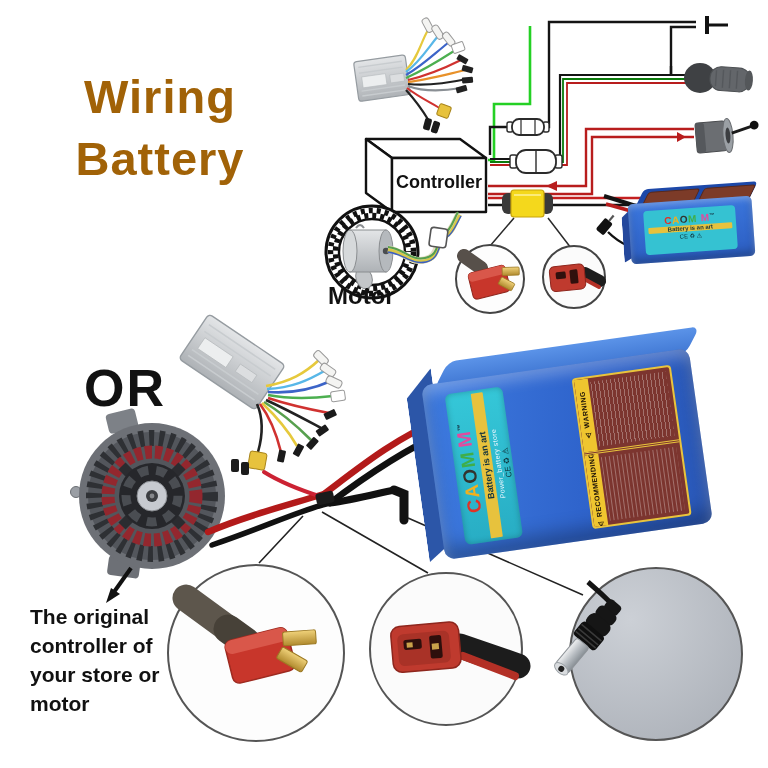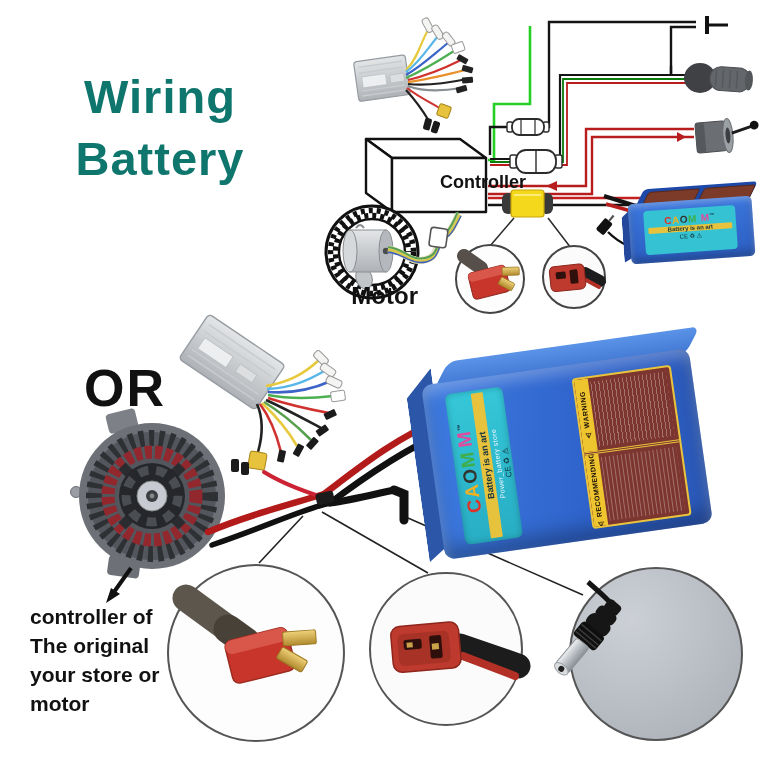--- a/index.html
+++ b/index.html
@@ -1,23 +1,23 @@
 <!DOCTYPE html>
 <html><head>
 <meta charset="utf-8">
 <style>
   html,body{margin:0;padding:0;background:#fff;}
   #canvas{position:relative;width:768px;height:768px;background:#fff;overflow:hidden;
           font-family:"Liberation Sans",sans-serif;}
   #wiring-svg{position:absolute;left:0;top:0;z-index:1;}
   .txt{position:absolute;z-index:3;color:#111;}
   #page-title{left:34px;top:66px;width:252px;text-align:center;font-size:47px;line-height:62px;
-              font-weight:bold;color:#0f766e;letter-spacing:1px;}
-  #controller-label{left:392px;top:172px;width:94px;text-align:center;font-size:18px;font-weight:bold;padding-left:44px;}
-  #motor-label{left:328px;top:282px;width:90px;text-align:right;font-size:24px;font-weight:bold;}
+              font-weight:bold;color:#a16207;letter-spacing:1px;}
+  #controller-label{left:392px;top:172px;width:94px;text-align:center;font-size:18px;font-weight:bold;}
+  #motor-label{left:328px;top:282px;width:90px;text-align:left;font-size:24px;font-weight:bold;}
   #or-label{left:84px;top:358px;width:80px;font-size:52px;font-weight:800;letter-spacing:2px;}
   #note{left:30px;top:602px;width:190px;font-size:21px;line-height:29px;font-weight:bold;}
   
   #big-battery{position:absolute;left:432px;top:366px;width:270px;height:176px;z-index:2;
                transform:rotate(-8deg);}
   .bb-top{position:absolute;left:12px;top:-20px;width:254px;height:26px;border-radius:8px;
           background:linear-gradient(#5b93e8,#3f76d2);transform:skewX(-35deg);transform-origin:bottom;}
   .bb-side{position:absolute;left:-16px;top:-16px;width:28px;height:192px;background:#2c56a8;
            clip-path:polygon(100% 0,0 14%,0 100%,100% 90%);}
   .bb-front{position:absolute;inset:0;border-radius:10px;
@@ -367,22 +367,22 @@
 </svg>
 
 <div id="page-title" class="txt">
   <div>Wiring</div>
   <div>Battery</div>
 </div>
 <div id="controller-label" class="txt">Controller</div>
 <div id="motor-label" class="txt">Motor</div>
 <div id="or-label" class="txt">OR</div>
 <div id="note" class="txt">
+  <div>The original</div>
   <div>controller of</div>
-  <div>The original</div>
   <div>your store or motor</div>
 </div>
 
 <div id="small-battery">
   <div class="sb-top">
     <span class="sb-cell" style="left:6px"></span>
     <span class="sb-cell" style="left:62px"></span>
   </div>
   <div class="sb-side"></div>
   <div class="sb-front">

